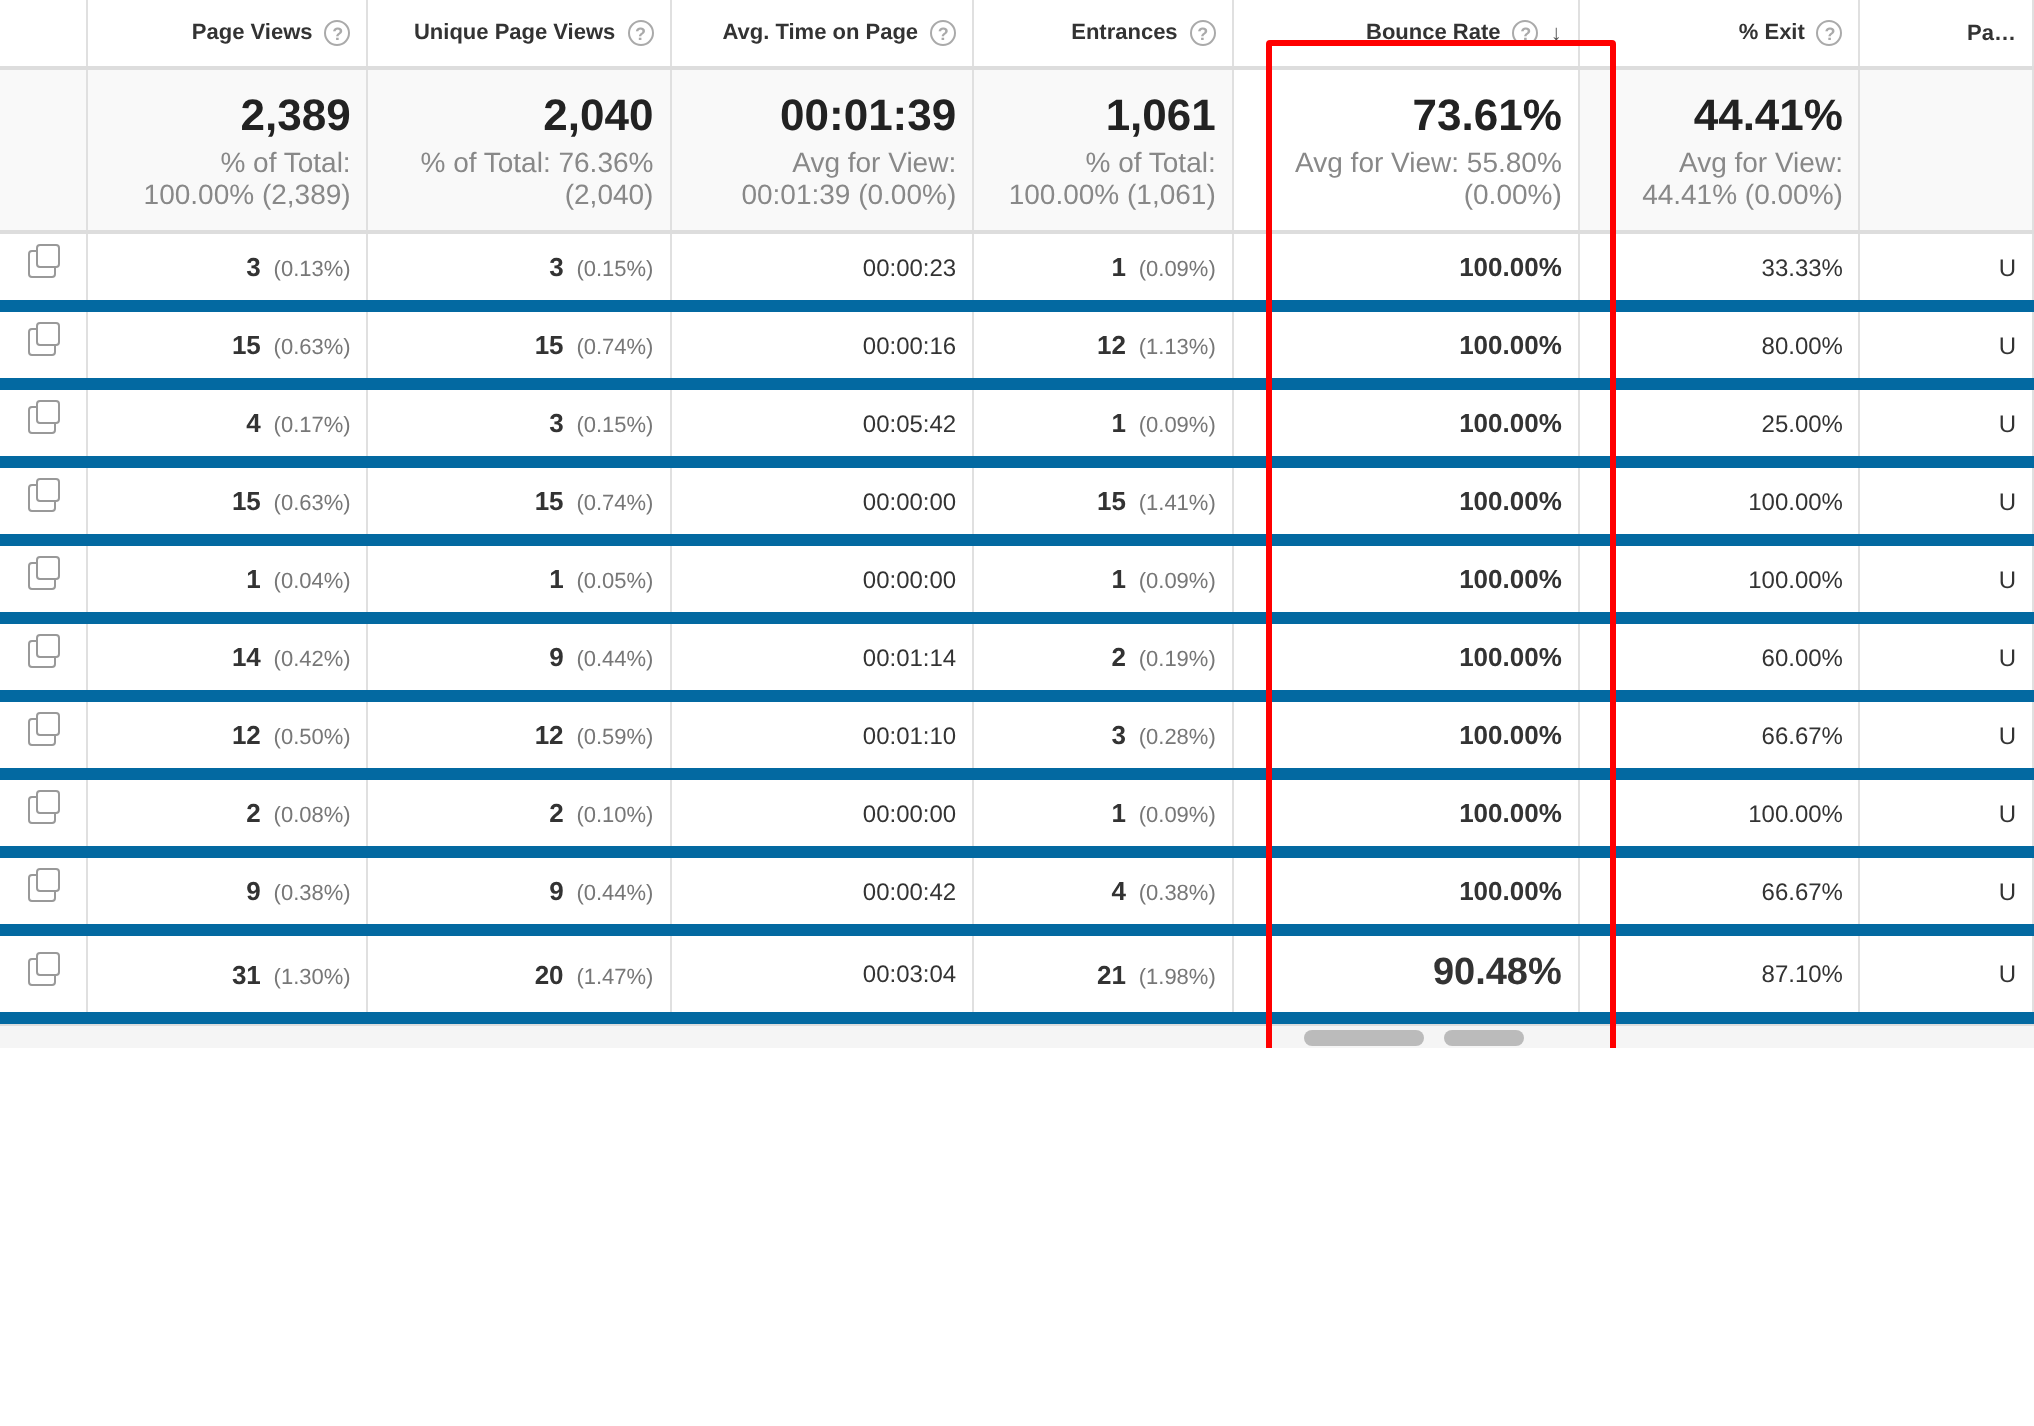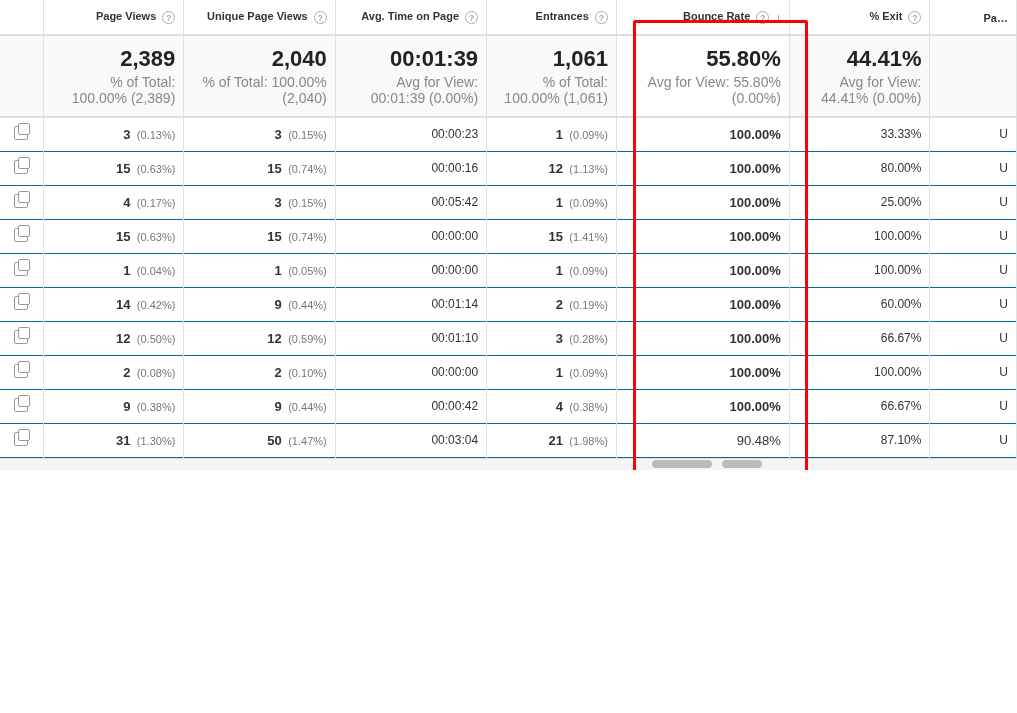--- a/index.html
+++ b/index.html
@@ -72,21 +72,21 @@
       display: block;
     }
     .summary-sub {
       font-size: 14px;
       color: #888;
       display: block;
       margin-top: 2px;
     }
     
     tbody tr.data-row {
-      border-bottom: 1px solid #0369a1;
+      border-bottom: 6px solid #0369a1;
       padding-left: 48px;
     }
     td {
       padding: 8px 8px;
       text-align: right;
       vertical-align: middle;
       border-right: 1px solid #e0e0e0;
       color: #333;
     }
     td:first-child {
@@ -197,32 +197,32 @@
     <tbody>
 
       <tr class="summary-row">
         <td></td>
         <td>
           <span class="summary-main">2,389</span>
           <span class="summary-sub">% of Total: 100.00% (2,389)</span>
         </td>
         <td>
           <span class="summary-main">2,040</span>
-          <span class="summary-sub">% of Total: 100.00% (2,040)</span>
+          <span class="summary-sub">% of Total: 76.36% (2,040)</span>
         </td>
         <td>
           <span class="summary-main">00:01:39</span>
           <span class="summary-sub">Avg for View: 00:01:39 (0.00%)</span>
         </td>
         <td>
           <span class="summary-main">1,061</span>
           <span class="summary-sub">% of Total: 100.00% (1,061)</span>
         </td>
         <td style="background:#fff;">
-          <span class="summary-main">55.80%</span>
+          <span class="summary-main">73.61%</span>
           <span class="summary-sub">Avg for View: 55.80% (0.00%)</span>
         </td>
         <td>
           <span class="summary-main">44.41%</span>
           <span class="summary-sub">Avg for View: 44.41% (0.00%)</span>
         </td>
         <td></td>
       </tr>
 
     <tr class="data-row">
@@ -488,32 +488,32 @@
   </tr>
         <tr class="data-row">
     <td>
       <span class="copy-icon"></span>
     </td>
     <td>
       <span class="main-val">31</span>
       <span class="pct-val">&nbsp;(1.30%)</span>
     </td>
     <td>
-      <span class="main-val">50</span>
+      <span class="main-val">20</span>
       <span class="pct-val">&nbsp;(1.47%)</span>
     </td>
     <td>
       <span>00:03:04</span>
     </td>
     <td>
       <span class="main-val">21</span>
       <span class="pct-val">&nbsp;(1.98%)</span>
     </td>
     <td style="background:#fff;">
-      <span class="bounce-val" style="font-weight:normal;font-size:13px;text-align:right;">90.48%</span>
+      <span class="bounce-val" style="font-weight:bold;font-size:19px;text-align:right;">90.48%</span>
     </td>
     <td>
       <span>87.10%</span>
     </td>
     <td>
       <span>U</span>
     </td>
   </tr>
       </tbody>
   </table>

